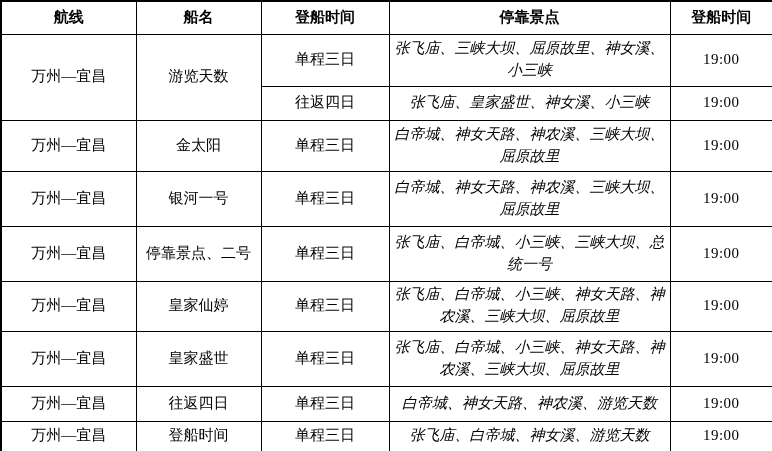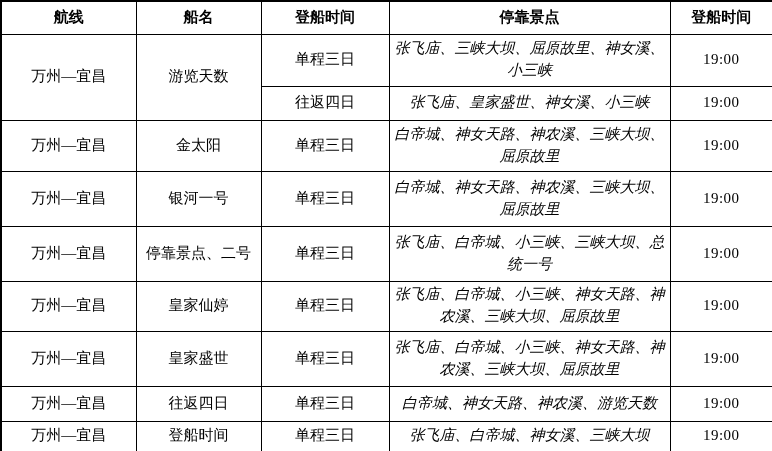--- a/index.html
+++ b/index.html
@@ -128,18 +128,18 @@
         <td>万州—宜昌</td>
         <td>往返四日</td>
         <td>单程三日</td>
         <td class="stops">白帝城、神女天路、神农溪、游览天数</td>
         <td class="time">19:00</td>
       </tr>
       <tr class="h-31">
         <td>万州—宜昌</td>
         <td>登船时间</td>
         <td>单程三日</td>
-        <td class="stops">张飞庙、白帝城、神女溪、三峡大坝</td>
+        <td class="stops">张飞庙、白帝城、神女溪、游览天数</td>
         <td class="time">19:00</td>
       </tr>
     </tbody>
   </table>
 </div>
 
 </body></html>

